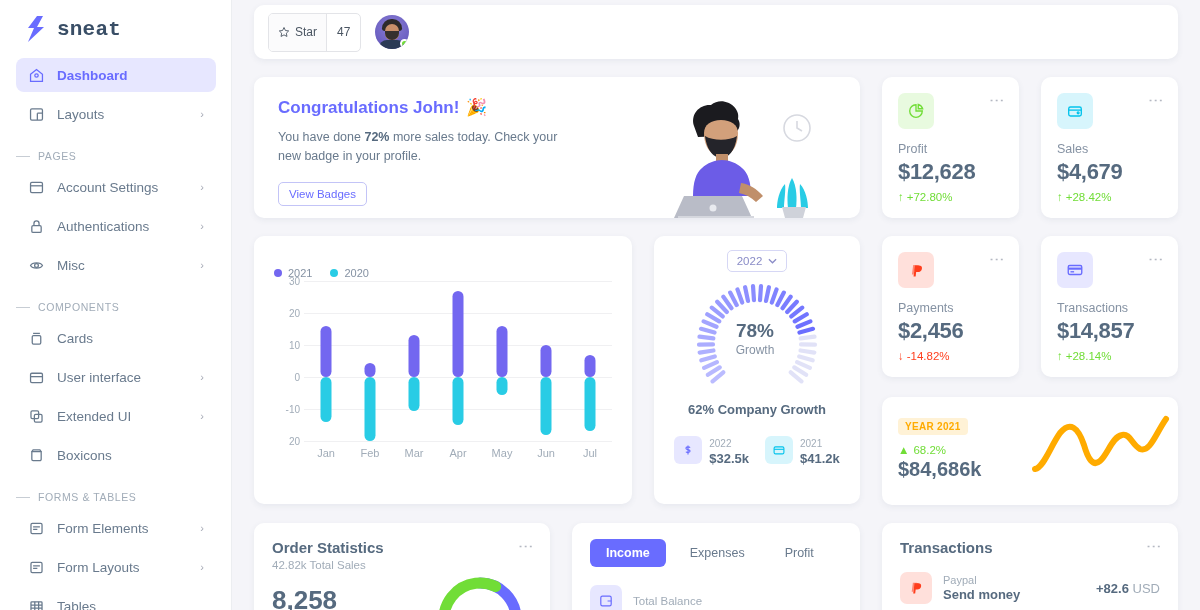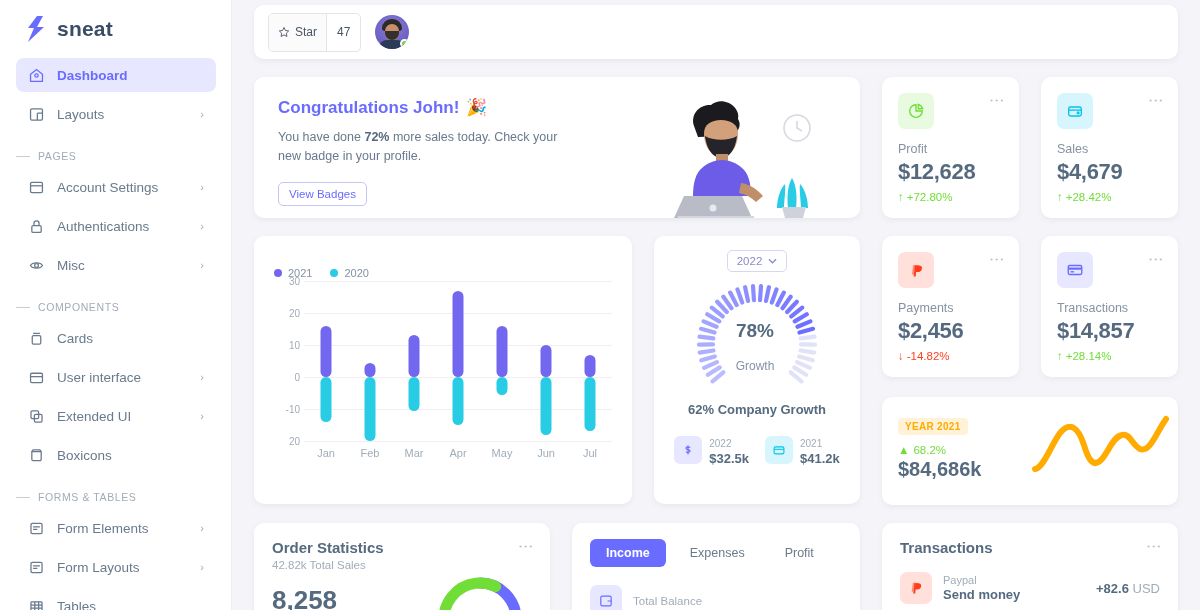--- a/index.html
+++ b/index.html
@@ -11,21 +11,21 @@
     color: #566a7f;
   }
   .app { display: flex; width: 1200px; height: 610px; }
 
   
   .sidebar {
     width: 232px; height: 610px; background: #fff;
     flex: 0 0 232px; position: relative; overflow: hidden;
     padding-top: 0;
   }
-  .brand { display: flex; align-items: center; gap: 9px; padding: 16px 0 12px 24px; }
+  .brand { display: flex; align-items: center; gap: 9px; padding: 16px 0 12px 24px; font-family: Liberation Mono, monospace; }
   .brand-logo { width: 24px; height: 26px; }
   .brand-name { font-size: 21px; font-weight: bold; color: #394e66; letter-spacing: .2px; }
   .nav { padding: 4px 16px 0 16px; }
   .nav-item {
     display: flex; align-items: center; gap: 12px;
     height: 34px; padding: 0 12px; border-radius: 8px;
     font-size: 13.5px; color: #697a8d; margin-bottom: 5px;
     position: relative; cursor: pointer;
   }
   .nav-item.active { background: #e7e7ff; color: #696cff; font-weight: bold; }
@@ -124,21 +124,21 @@
   .x-lab { flex: 1; text-align: center; font-size: 11px; color: #a1acb8; }
 
   
   .growth { flex: 0 0 206px; height: 268px; padding: 14px 16px; display: flex;
             flex-direction: column; align-items: center; }
   .year-sel { border: 1px solid #d6d7f5; border-radius: 5px; font-size: 11.5px; color: #8a8cc7;
               padding: 4px 9px; display: flex; gap: 6px; align-items: center; cursor: pointer; }
   .gauge { position: relative; width: 150px; height: 118px; margin-top: 6px; }
   .gauge-center { position: absolute; left: 0; right: 4px; top: 42px; text-align: center; }
   .gauge-pct { font-size: 19px; font-weight: bold; color: #566a7f; }
-  .gauge-sub { font-size: 12px; color: #8592a3; margin-top: 17px; }
+  .gauge-sub { font-size: 12px; color: #8592a3; margin-top: 1px; }
   .growth-note { font-size: 13px; font-weight: bold; color: #566a7f; margin-top: 6px; }
   .growth-stats { display: flex; gap: 16px; margin-top: 16px; }
   .gs { display: flex; align-items: center; gap: 7px; }
   .gs-ic { width: 28px; height: 28px; border-radius: 6px; display: flex; align-items: center; justify-content: center; }
   .gs-y { font-size: 10px; color: #a1acb8; }
   .gs-v { font-size: 13px; font-weight: bold; color: #566a7f; }
 
   
   .profile-card { height: 108px; padding: 14px 16px; position: relative; overflow: hidden; }
   .pr-title { font-size: 14px; font-weight: bold; color: #566a7f; }

